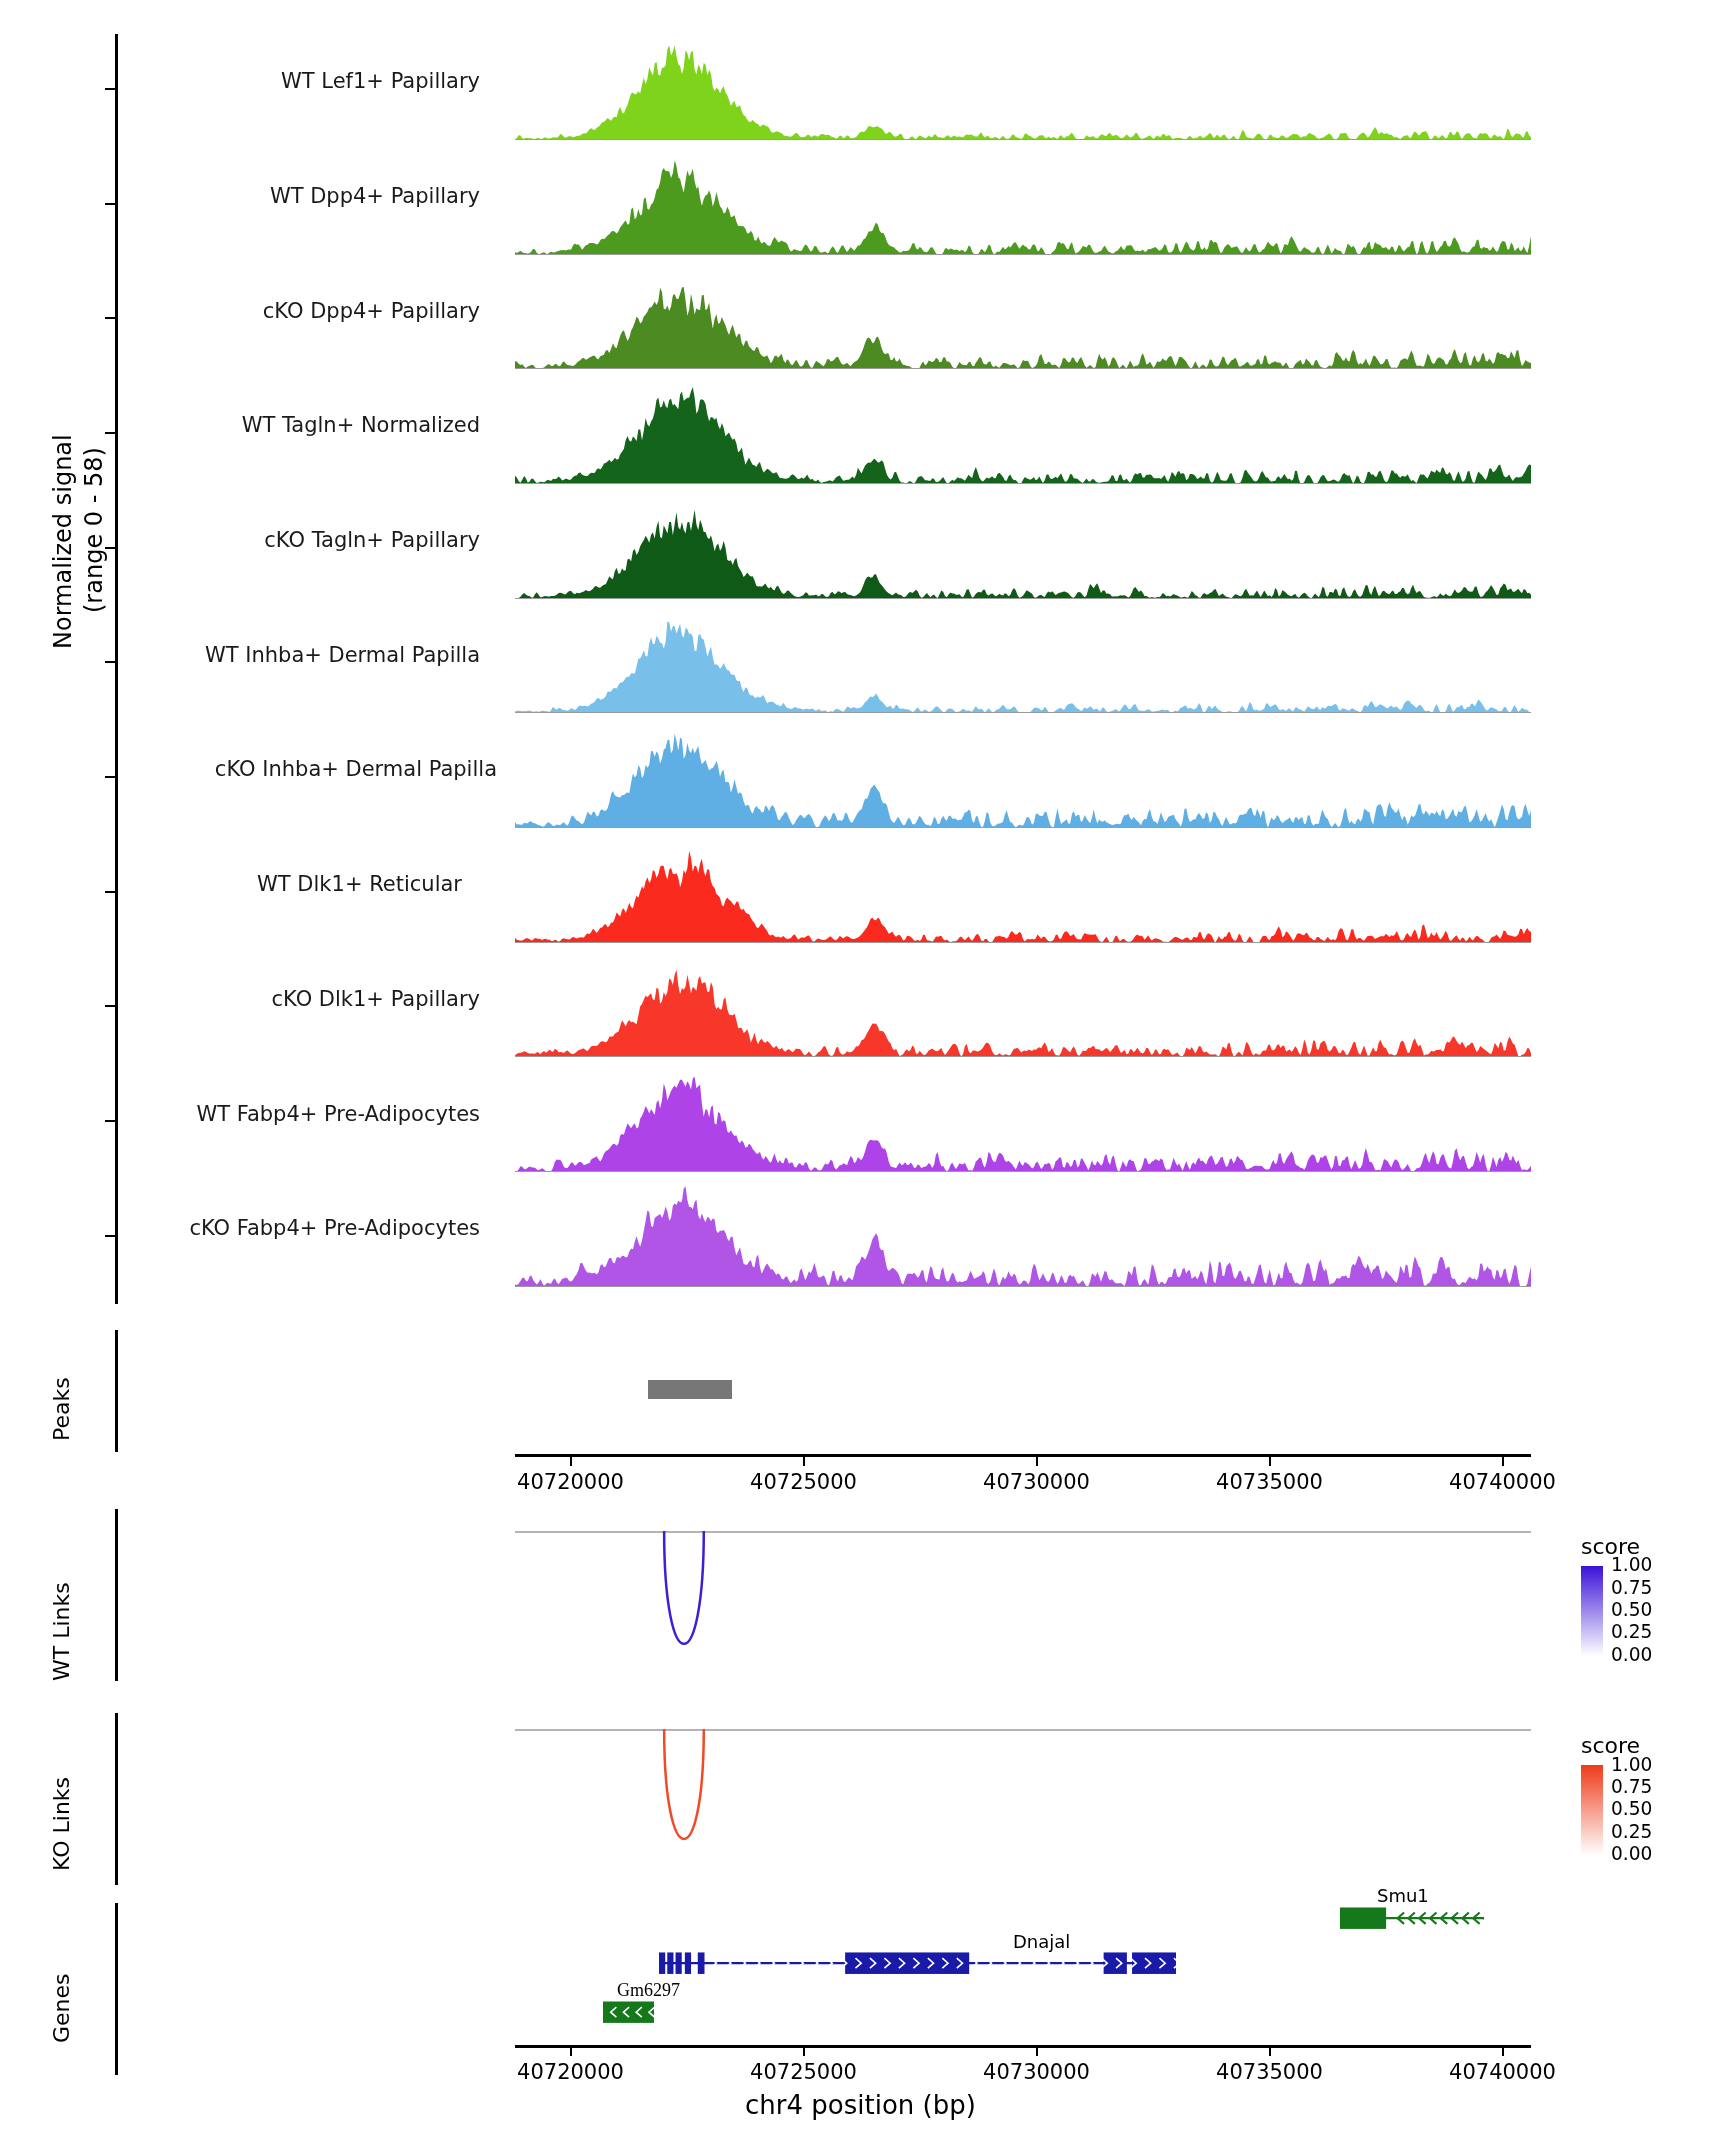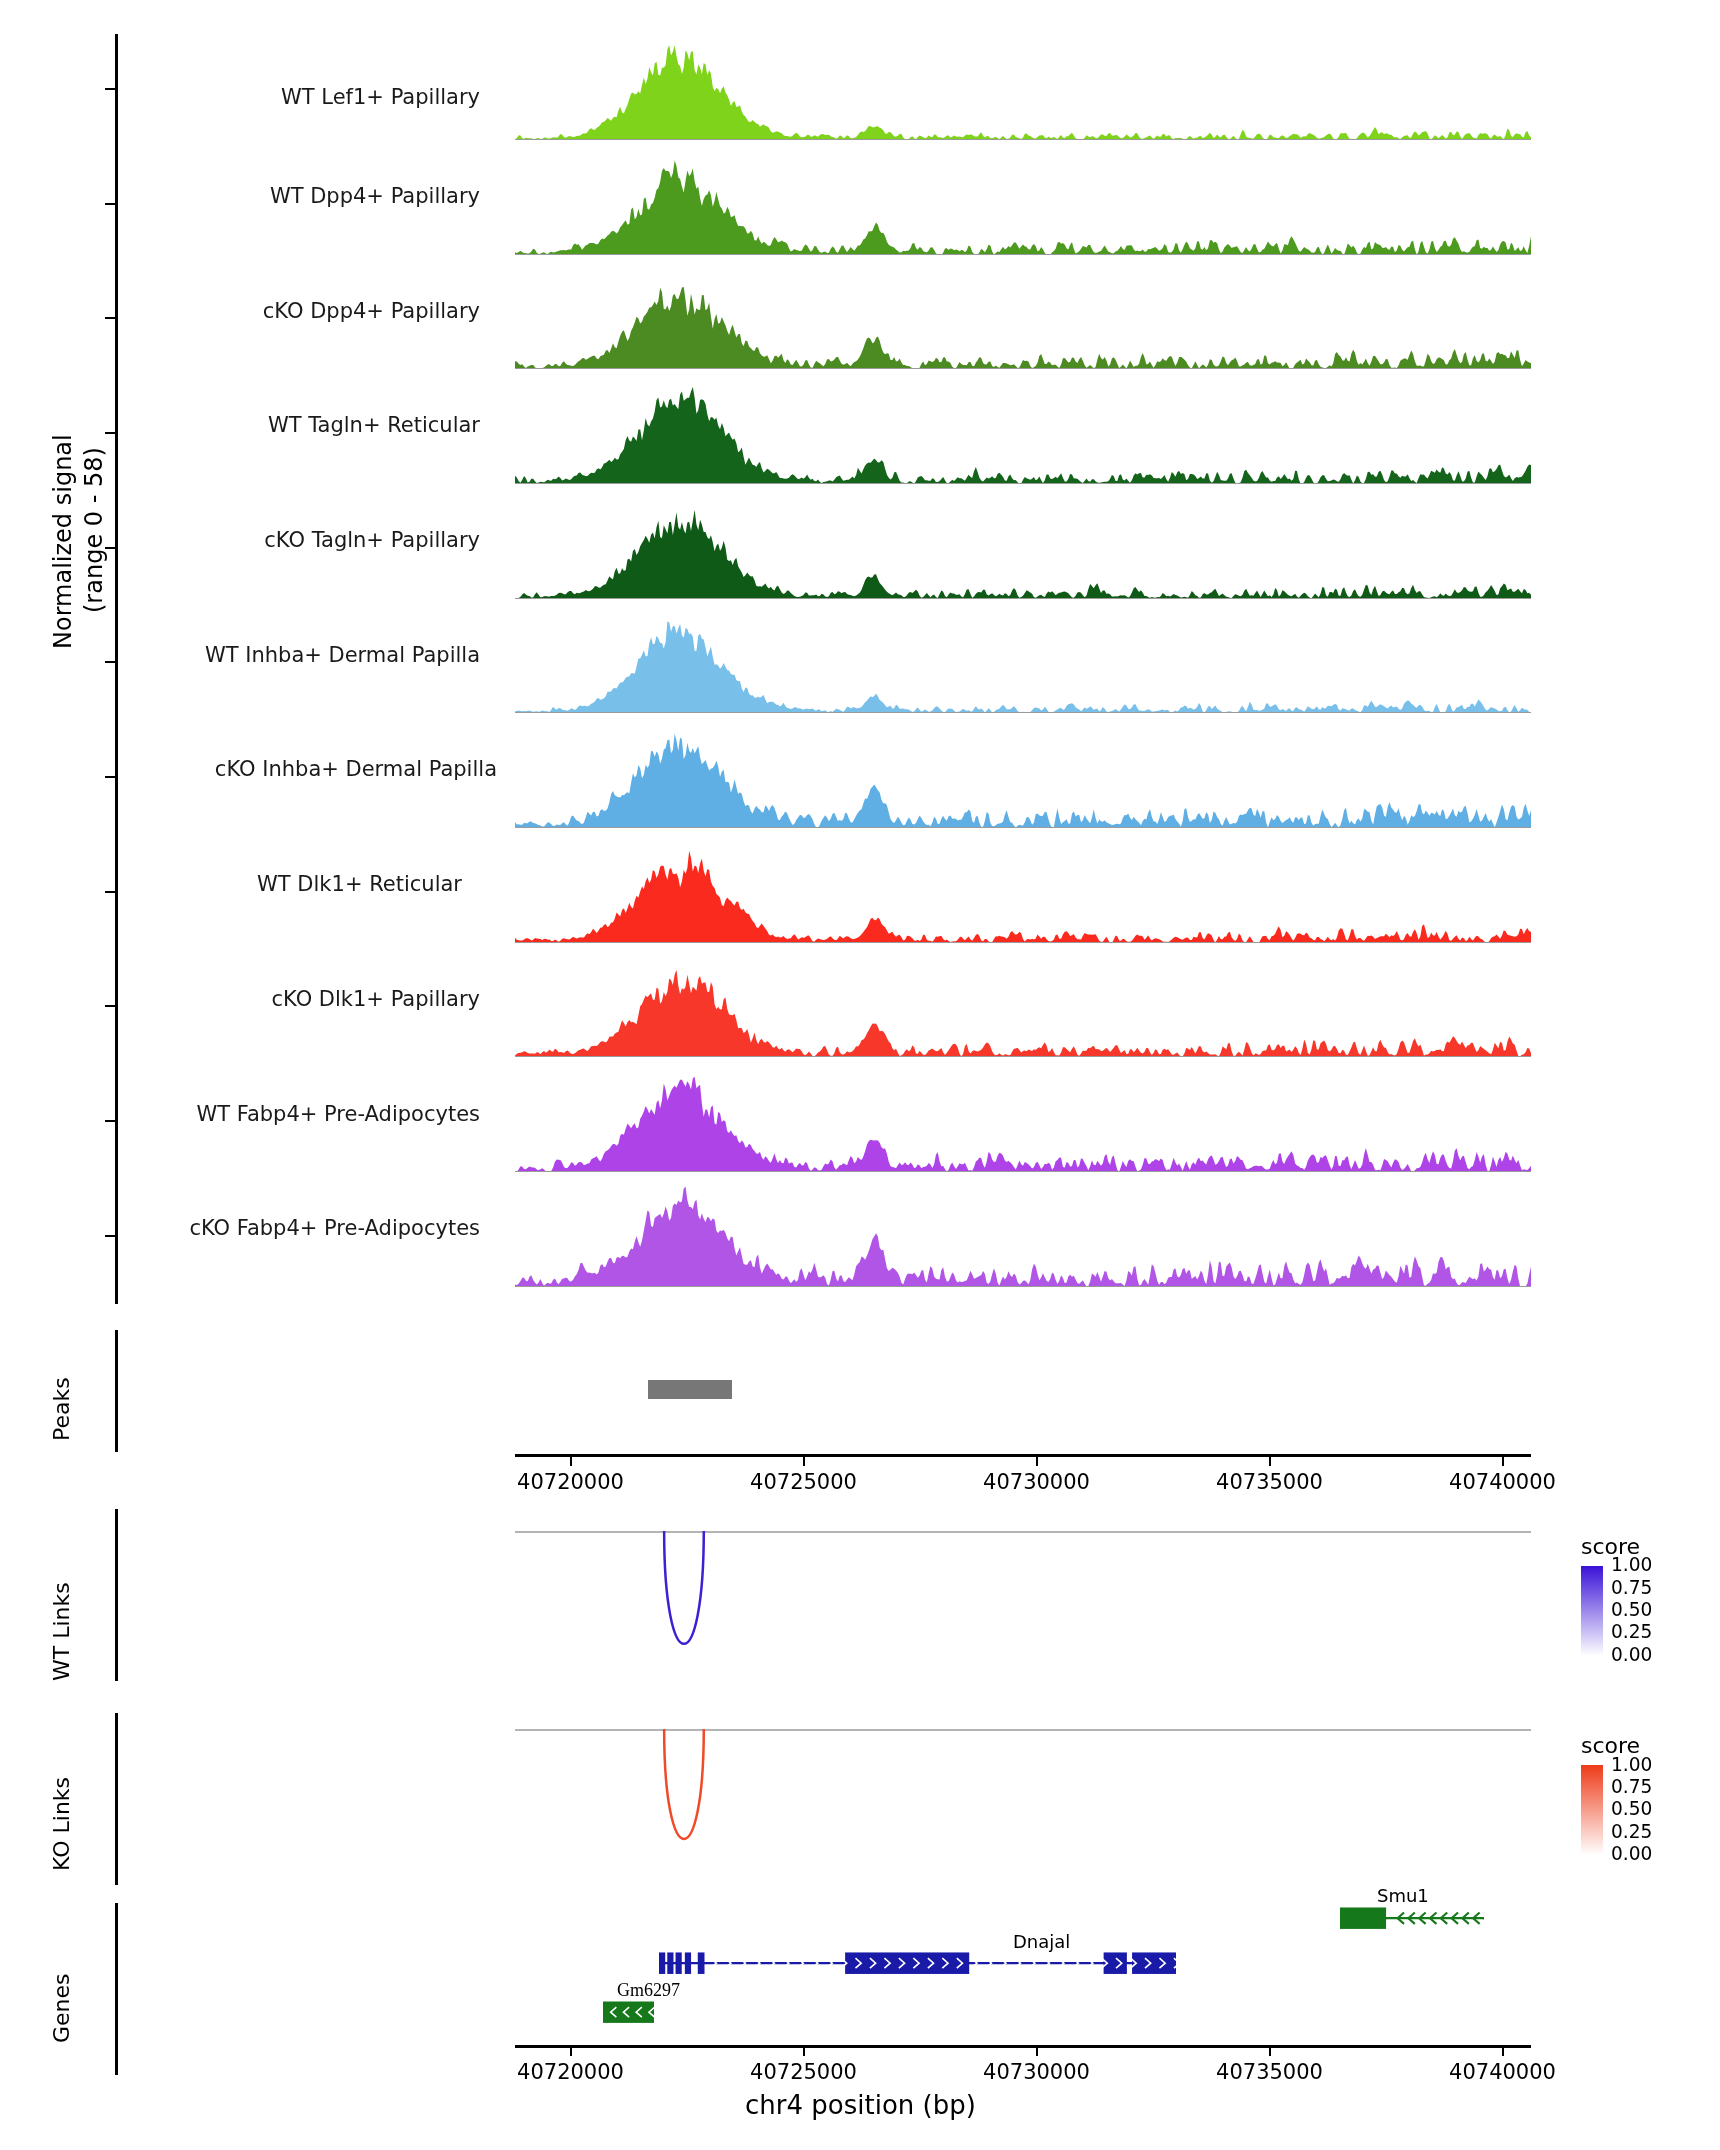--- a/index.html
+++ b/index.html
@@ -150,21 +150,21 @@
   <div class="rot-label small" style="left:49px; top:1871px;">KO Links</div>
   <div class="rot-label small" style="left:49px; top:2043px;">Genes</div>
 
   <div class="vrule" style="left:115px; top:1330px; height:122px;"></div>
   <div class="vrule" style="left:115px; top:1509px; height:172px;"></div>
   <div class="vrule" style="left:115px; top:1713px; height:172px;"></div>
   <div class="vrule" style="left:115px; top:1903px; height:172px;"></div>
 
   <div class="axis-title" style="left:0; top:2090px;">chr4 position (bp)</div>
 
-<div class="track-label" style="left: 143px; width: 337px; top: 69px; margin-top: 16px;">WT Lef1+ Papillary</div>
+<div class="track-label" style="left: 143px; width: 337px; top: 69px;">WT Lef1+ Papillary</div>
     <div class="tickmark" style="left: 105px; width: 13px; top: 88px;"></div>
     <div class="track-plot" style="left: 515px; top: 36px; width: 1016px; height: 104px;">
       <svg class="track-svg" width="1016" height="104" viewBox="0 0 1417 145">
         <path d="M 0 145 L 0.00 144.28 L 2.53 142.24 L 5.06 138.32 L 7.59 138.85 L 10.12 142.68 L 12.65 143.29 L 15.18 141.89 L 17.71 142.22 L 20.24 142.53 L 22.77 142.71 L 25.30 143.61 L 27.83 143.60 L 30.36 142.68 L 32.89 142.34 L 35.43 143.56 L 37.96 143.55 L 40.49 141.60 L 43.02 141.47 L 45.55 142.79 L 48.08 143.02 L 50.61 142.32 L 53.14 141.33 L 55.67 141.09 L 58.20 141.92 L 60.73 140.21 L 63.26 136.75 L 65.79 137.76 L 68.32 140.86 L 70.85 141.79 L 73.38 140.63 L 75.91 139.29 L 78.44 140.07 L 80.97 140.79 L 83.50 140.36 L 86.03 139.48 L 88.56 139.16 L 91.09 138.91 L 93.62 136.81 L 96.15 135.49 L 98.68 135.94 L 101.21 133.99 L 103.74 129.93 L 106.27 128.49 L 108.81 130.48 L 111.34 131.00 L 113.87 128.10 L 116.40 126.60 L 118.93 123.98 L 121.46 120.17 L 123.99 119.81 L 126.52 117.60 L 129.05 114.17 L 131.58 116.09 L 134.11 118.27 L 136.64 114.15 L 139.17 112.77 L 141.70 113.33 L 144.23 104.00 L 146.76 98.71 L 149.29 106.18 L 151.82 107.93 L 154.35 101.54 L 156.88 96.27 L 159.41 87.81 L 161.94 80.18 L 164.47 78.70 L 167.00 81.72 L 169.53 80.64 L 172.06 77.04 L 174.59 80.04 L 177.13 68.45 L 179.66 57.97 L 182.19 67.17 L 184.72 59.19 L 187.25 43.34 L 189.78 50.27 L 192.31 54.95 L 194.84 38.42 L 197.37 36.00 L 199.90 54.03 L 202.43 55.23 L 204.96 44.00 L 207.49 44.12 L 210.02 40.64 L 212.55 18.63 L 215.08 12.99 L 217.61 27.08 L 220.14 22.01 L 222.67 13.34 L 225.20 27.84 L 227.73 39.37 L 230.26 41.80 L 232.79 52.83 L 235.32 43.74 L 237.85 19.99 L 240.38 24.06 L 242.91 34.24 L 245.44 21.67 L 247.97 21.68 L 250.51 47.04 L 253.04 53.65 L 255.57 39.60 L 258.10 43.94 L 260.63 53.22 L 263.16 37.69 L 265.69 39.57 L 268.22 54.78 L 270.75 47.31 L 273.28 52.77 L 275.81 71.27 L 278.34 76.70 L 280.87 72.54 L 283.40 73.92 L 285.93 79.76 L 288.46 73.42 L 290.99 69.93 L 293.52 78.68 L 296.05 82.77 L 298.58 88.94 L 301.11 97.62 L 303.64 92.66 L 306.17 90.52 L 308.70 98.86 L 311.23 98.24 L 313.76 96.61 L 316.29 105.29 L 318.82 110.32 L 321.36 112.17 L 323.89 116.87 L 326.42 119.98 L 328.95 119.46 L 331.48 117.22 L 334.01 119.58 L 336.54 121.87 L 339.07 122.82 L 341.60 126.52 L 344.13 124.79 L 346.66 122.97 L 349.19 125.66 L 351.72 125.75 L 354.25 128.11 L 356.78 133.00 L 359.31 135.06 L 361.84 134.12 L 364.37 132.73 L 366.90 133.59 L 369.43 134.39 L 371.96 135.76 L 374.49 138.54 L 377.02 139.31 L 379.55 139.41 L 382.08 140.22 L 384.61 140.45 L 387.14 139.26 L 389.68 136.66 L 392.21 134.94 L 394.74 136.61 L 397.27 140.27 L 399.80 141.36 L 402.33 140.85 L 404.86 140.56 L 407.39 138.18 L 409.92 137.73 L 412.45 140.41 L 414.98 140.25 L 417.51 138.25 L 420.04 139.30 L 422.57 140.48 L 425.10 138.08 L 427.63 136.69 L 430.16 137.04 L 432.69 138.20 L 435.22 138.22 L 437.75 137.56 L 440.28 139.76 L 442.81 140.68 L 445.34 141.37 L 447.87 143.11 L 450.40 141.85 L 452.93 138.78 L 455.46 139.41 L 457.99 142.55 L 460.53 141.30 L 463.06 138.32 L 465.59 139.74 L 468.12 142.41 L 470.65 142.47 L 473.18 141.88 L 475.71 140.77 L 478.24 137.90 L 480.77 134.54 L 483.30 133.23 L 485.83 133.75 L 488.36 132.72 L 490.89 128.85 L 493.42 125.54 L 495.95 125.98 L 498.48 127.16 L 501.01 127.36 L 503.54 126.31 L 506.07 125.92 L 508.60 127.80 L 511.13 128.82 L 513.66 131.43 L 516.19 136.01 L 518.72 136.32 L 521.25 133.81 L 523.78 134.10 L 526.31 137.16 L 528.84 139.98 L 531.38 140.13 L 533.91 139.19 L 536.44 136.78 L 538.97 136.47 L 541.50 141.44 L 544.03 144.13 L 546.56 143.64 L 549.09 143.49 L 551.62 141.30 L 554.15 139.85 L 556.68 142.63 L 559.21 143.96 L 561.74 140.89 L 564.27 138.64 L 566.80 139.86 L 569.33 141.24 L 571.86 142.55 L 574.39 141.71 L 576.92 138.79 L 579.45 140.43 L 581.98 141.29 L 584.51 137.38 L 587.04 137.69 L 589.57 140.74 L 592.10 141.08 L 594.63 141.42 L 597.16 142.31 L 599.69 141.36 L 602.23 138.63 L 604.76 138.85 L 607.29 141.51 L 609.82 140.54 L 612.35 138.73 L 614.88 140.01 L 617.41 140.66 L 619.94 140.00 L 622.47 140.81 L 625.00 141.17 L 627.53 138.74 L 630.06 137.30 L 632.59 138.16 L 635.12 137.41 L 637.65 137.69 L 640.18 139.76 L 642.71 140.26 L 645.24 140.25 L 647.77 136.59 L 650.30 134.20 L 652.83 139.23 L 655.36 141.53 L 657.89 139.39 L 660.42 139.95 L 662.95 142.09 L 665.48 142.74 L 668.01 141.39 L 670.54 140.45 L 673.07 142.20 L 675.61 144.09 L 678.14 141.70 L 680.67 139.08 L 683.20 141.83 L 685.73 143.72 L 688.26 143.25 L 690.79 141.60 L 693.32 137.57 L 695.85 137.87 L 698.38 140.97 L 700.91 141.46 L 703.44 142.44 L 705.97 143.69 L 708.50 141.43 L 711.03 136.38 L 713.56 135.84 L 716.09 138.60 L 718.62 139.47 L 721.15 141.13 L 723.68 142.67 L 726.21 142.95 L 728.74 140.97 L 731.27 138.81 L 733.80 138.50 L 736.33 138.38 L 738.86 141.58 L 741.39 142.62 L 743.93 140.25 L 746.46 141.84 L 748.99 142.07 L 751.52 140.33 L 754.05 142.32 L 756.58 143.75 L 759.11 140.32 L 761.64 138.17 L 764.17 141.61 L 766.70 142.19 L 769.23 139.94 L 771.76 139.85 L 774.29 136.83 L 776.82 134.78 L 779.35 138.71 L 781.88 142.44 L 784.41 143.60 L 786.94 143.99 L 789.47 144.13 L 792.00 144.53 L 794.53 141.87 L 797.06 138.41 L 799.59 140.05 L 802.12 141.35 L 804.65 139.67 L 807.18 140.05 L 809.71 142.24 L 812.24 142.60 L 814.77 140.10 L 817.31 137.44 L 819.84 137.25 L 822.37 139.12 L 824.90 139.48 L 827.43 136.04 L 829.96 135.38 L 832.49 138.74 L 835.02 139.27 L 837.55 138.06 L 840.08 138.50 L 842.61 141.00 L 845.14 142.54 L 847.67 142.31 L 850.20 140.22 L 852.73 137.32 L 855.26 138.93 L 857.79 141.40 L 860.32 140.98 L 862.85 138.87 L 865.38 135.31 L 867.91 135.53 L 870.44 140.48 L 872.97 143.38 L 875.50 143.44 L 878.03 142.31 L 880.56 141.20 L 883.09 139.91 L 885.63 138.86 L 888.16 141.53 L 890.69 143.51 L 893.22 141.01 L 895.75 138.83 L 898.28 140.58 L 900.81 140.54 L 903.34 136.57 L 905.87 137.00 L 908.40 139.97 L 910.93 138.46 L 913.46 138.70 L 915.99 142.89 L 918.52 143.57 L 921.05 142.09 L 923.58 142.29 L 926.11 142.26 L 928.64 142.30 L 931.17 143.38 L 933.70 143.79 L 936.23 143.46 L 938.76 141.23 L 941.29 138.94 L 943.82 141.63 L 946.35 143.13 L 948.88 141.76 L 951.41 141.73 L 953.94 139.77 L 956.48 139.39 L 959.01 142.15 L 961.54 141.66 L 964.07 139.69 L 966.60 137.58 L 969.13 135.01 L 971.66 137.74 L 974.19 142.23 L 976.72 140.43 L 979.25 137.47 L 981.78 140.09 L 984.31 141.68 L 986.84 138.36 L 989.37 137.33 L 991.90 140.35 L 994.43 143.18 L 996.96 144.12 L 999.49 141.39 L 1002.02 138.95 L 1004.55 141.99 L 1007.08 144.73 L 1009.61 143.14 L 1012.14 137.06 L 1014.67 130.80 L 1017.20 133.51 L 1019.73 140.28 L 1022.26 141.81 L 1024.79 141.93 L 1027.33 142.99 L 1029.86 142.86 L 1032.39 140.14 L 1034.92 136.96 L 1037.45 136.30 L 1039.98 137.48 L 1042.51 141.15 L 1045.04 144.07 L 1047.57 144.56 L 1050.10 141.77 L 1052.63 137.44 L 1055.16 138.43 L 1057.69 141.08 L 1060.22 141.47 L 1062.75 142.40 L 1065.28 142.30 L 1067.81 139.81 L 1070.34 138.55 L 1072.87 140.12 L 1075.40 142.38 L 1077.93 141.40 L 1080.46 139.29 L 1082.99 138.05 L 1085.52 136.48 L 1088.05 137.10 L 1090.58 137.13 L 1093.11 138.86 L 1095.64 142.00 L 1098.17 140.51 L 1100.71 139.92 L 1103.24 140.00 L 1105.77 136.61 L 1108.30 135.15 L 1110.83 136.59 L 1113.36 137.87 L 1115.89 139.33 L 1118.42 141.88 L 1120.95 143.40 L 1123.48 142.61 L 1126.01 141.99 L 1128.54 140.81 L 1131.07 138.69 L 1133.60 136.95 L 1136.13 135.93 L 1138.66 138.40 L 1141.19 142.90 L 1143.72 144.17 L 1146.25 143.72 L 1148.78 140.48 L 1151.31 135.54 L 1153.84 135.73 L 1156.37 135.73 L 1158.90 135.06 L 1161.43 139.57 L 1163.96 143.15 L 1166.49 143.43 L 1169.02 144.05 L 1171.56 144.56 L 1174.09 142.42 L 1176.62 139.00 L 1179.15 136.79 L 1181.68 135.03 L 1184.21 134.95 L 1186.74 138.09 L 1189.27 141.40 L 1191.80 139.61 L 1194.33 135.48 L 1196.86 131.21 L 1199.39 126.92 L 1201.92 130.75 L 1204.45 136.99 L 1206.98 134.88 L 1209.51 134.35 L 1212.04 137.07 L 1214.57 135.52 L 1217.10 136.31 L 1219.63 137.79 L 1222.16 137.53 L 1224.69 140.24 L 1227.22 141.37 L 1229.75 140.86 L 1232.28 142.57 L 1234.81 143.61 L 1237.34 141.33 L 1239.88 139.53 L 1242.41 138.83 L 1244.94 138.56 L 1247.47 142.05 L 1250.00 141.60 L 1252.53 135.93 L 1255.06 133.07 L 1257.59 134.82 L 1260.12 138.77 L 1262.65 137.10 L 1265.18 133.94 L 1267.71 133.44 L 1270.24 132.30 L 1272.77 135.98 L 1275.30 142.46 L 1277.83 144.72 L 1280.36 141.70 L 1282.89 138.49 L 1285.42 140.16 L 1287.95 142.50 L 1290.48 140.62 L 1293.01 137.94 L 1295.54 140.26 L 1298.07 143.35 L 1300.60 141.27 L 1303.13 134.72 L 1305.66 133.54 L 1308.19 138.46 L 1310.73 137.78 L 1313.26 133.02 L 1315.79 133.71 L 1318.32 140.19 L 1320.85 143.55 L 1323.38 139.82 L 1325.91 136.73 L 1328.44 136.11 L 1330.97 135.14 L 1333.50 138.43 L 1336.03 141.41 L 1338.56 142.28 L 1341.09 142.87 L 1343.62 138.43 L 1346.15 135.38 L 1348.68 136.36 L 1351.21 136.04 L 1353.74 135.76 L 1356.27 136.99 L 1358.80 141.30 L 1361.33 142.97 L 1363.86 139.02 L 1366.39 137.27 L 1368.92 139.81 L 1371.45 140.54 L 1373.98 139.41 L 1376.51 141.78 L 1379.04 143.88 L 1381.58 138.20 L 1384.11 128.89 L 1386.64 131.28 L 1389.17 139.36 L 1391.70 140.71 L 1394.23 137.48 L 1396.76 135.56 L 1399.29 136.62 L 1401.82 136.83 L 1404.35 140.66 L 1406.88 141.64 L 1409.41 134.13 L 1411.94 132.47 L 1414.47 138.69 L 1417.00 141.25 L 1417 145 Z" fill="#7FD41B" stroke="none"></path>
       </svg>
       <div class="track-baseline"></div>
     </div>
     <div class="track-label" style="left: 143px; width: 337px; top: 184px;">WT Dpp4+ Papillary</div>
     <div class="tickmark" style="left: 105px; width: 13px; top: 203px;"></div>
     <div class="track-plot" style="left: 515px; top: 151px; width: 1016px; height: 104px;">
@@ -174,21 +174,21 @@
       <div class="track-baseline"></div>
     </div>
     <div class="track-label" style="left: 143px; width: 337px; top: 299px;">cKO Dpp4+ Papillary</div>
     <div class="tickmark" style="left: 105px; width: 13px; top: 317px;"></div>
     <div class="track-plot" style="left: 515px; top: 265px; width: 1016px; height: 104px;">
       <svg class="track-svg" width="1016" height="104" viewBox="0 0 1417 145">
         <path d="M 0 145 L 0.00 134.37 L 2.53 134.62 L 5.06 137.63 L 7.59 139.53 L 10.12 138.53 L 12.65 141.41 L 15.18 143.69 L 17.71 141.59 L 20.24 140.35 L 22.77 139.55 L 25.30 139.50 L 27.83 142.41 L 30.36 144.51 L 32.89 144.15 L 35.43 143.79 L 37.96 143.69 L 40.49 142.93 L 43.02 141.01 L 45.55 138.64 L 48.08 138.50 L 50.61 140.96 L 53.14 140.97 L 55.67 138.20 L 58.20 138.43 L 60.73 141.02 L 63.26 140.90 L 65.79 136.25 L 68.32 134.34 L 70.85 137.78 L 73.38 139.32 L 75.91 139.63 L 78.44 140.48 L 80.97 140.79 L 83.50 139.45 L 86.03 136.51 L 88.56 134.34 L 91.09 132.79 L 93.62 130.00 L 96.15 129.83 L 98.68 132.29 L 101.21 131.22 L 103.74 129.03 L 106.27 127.99 L 108.81 126.62 L 111.34 126.68 L 113.87 130.53 L 116.40 131.36 L 118.93 127.17 L 121.46 126.06 L 123.99 124.99 L 126.52 119.60 L 129.05 118.59 L 131.58 122.63 L 134.11 116.45 L 136.64 109.14 L 139.17 114.72 L 141.70 115.99 L 144.23 106.73 L 146.76 98.56 L 149.29 92.92 L 151.82 91.08 L 154.35 98.61 L 156.88 105.88 L 159.41 101.29 L 161.94 91.83 L 164.47 86.69 L 167.00 80.18 L 169.53 72.27 L 172.06 74.59 L 174.59 81.49 L 177.13 79.09 L 179.66 71.82 L 182.19 69.10 L 184.72 65.16 L 187.25 59.36 L 189.78 59.09 L 192.31 55.69 L 194.84 50.76 L 197.37 55.91 L 199.90 50.32 L 202.43 31.67 L 204.96 37.77 L 207.49 61.30 L 210.02 61.67 L 212.55 56.35 L 215.08 64.12 L 217.61 57.90 L 220.14 42.59 L 222.67 40.39 L 225.20 47.05 L 227.73 47.46 L 230.26 40.12 L 232.79 31.36 L 235.32 30.55 L 237.85 49.16 L 240.38 70.76 L 242.91 62.03 L 245.44 40.14 L 247.97 52.63 L 250.51 69.17 L 253.04 60.40 L 255.57 62.32 L 258.10 62.75 L 260.63 42.15 L 263.16 41.84 L 265.69 63.10 L 268.22 60.96 L 270.75 52.26 L 273.28 71.99 L 275.81 88.81 L 278.34 75.25 L 280.87 68.16 L 283.40 81.96 L 285.93 80.59 L 288.46 72.47 L 290.99 78.53 L 293.52 84.18 L 296.05 92.17 L 298.58 97.71 L 301.11 88.89 L 303.64 83.44 L 306.17 92.36 L 308.70 101.20 L 311.23 96.42 L 313.76 95.82 L 316.29 109.13 L 318.82 113.28 L 321.36 105.55 L 323.89 105.99 L 326.42 113.53 L 328.95 116.13 L 331.48 118.98 L 334.01 119.90 L 336.54 114.50 L 339.07 115.55 L 341.60 122.99 L 344.13 126.07 L 346.66 127.79 L 349.19 127.45 L 351.72 125.79 L 354.25 131.24 L 356.78 136.99 L 359.31 133.59 L 361.84 127.09 L 364.37 126.20 L 366.90 129.19 L 369.43 126.44 L 371.96 123.67 L 374.49 132.92 L 377.02 136.82 L 379.55 131.31 L 382.08 133.59 L 384.61 138.86 L 387.14 139.57 L 389.68 135.48 L 392.21 132.00 L 394.74 136.34 L 397.27 141.03 L 399.80 141.39 L 402.33 138.99 L 404.86 133.33 L 407.39 132.62 L 409.92 138.92 L 412.45 143.08 L 414.98 143.13 L 417.51 138.10 L 420.04 133.68 L 422.57 135.48 L 425.10 137.09 L 427.63 139.36 L 430.16 141.36 L 432.69 138.10 L 435.22 131.65 L 437.75 131.23 L 440.28 134.64 L 442.81 133.77 L 445.34 131.70 L 447.87 128.70 L 450.40 127.92 L 452.93 133.18 L 455.46 137.70 L 457.99 139.22 L 460.53 138.19 L 463.06 136.15 L 465.59 139.07 L 468.12 141.04 L 470.65 137.58 L 473.18 135.30 L 475.71 134.05 L 478.24 131.71 L 480.77 128.09 L 483.30 122.35 L 485.83 116.06 L 488.36 108.39 L 490.89 102.62 L 493.42 100.97 L 495.95 103.62 L 498.48 108.97 L 501.01 107.66 L 503.54 101.39 L 506.07 99.63 L 508.60 105.49 L 511.13 115.40 L 513.66 121.90 L 516.19 124.48 L 518.72 123.03 L 521.25 123.66 L 523.78 132.45 L 526.31 132.50 L 528.84 128.20 L 531.38 134.23 L 533.91 134.23 L 536.44 130.47 L 538.97 135.79 L 541.50 139.50 L 544.03 139.61 L 546.56 140.69 L 549.09 140.71 L 551.62 142.20 L 554.15 144.05 L 556.68 144.24 L 559.21 144.47 L 561.74 144.56 L 564.27 143.38 L 566.80 137.81 L 569.33 134.72 L 571.86 139.63 L 574.39 138.03 L 576.92 133.24 L 579.45 134.34 L 581.98 135.39 L 584.51 133.79 L 587.04 129.54 L 589.57 130.59 L 592.10 135.52 L 594.63 135.31 L 597.16 128.85 L 599.69 128.50 L 602.23 134.59 L 604.76 134.72 L 607.29 136.66 L 609.82 141.95 L 612.35 143.68 L 614.88 144.11 L 617.41 139.92 L 619.94 135.22 L 622.47 137.90 L 625.00 139.42 L 627.53 139.54 L 630.06 139.90 L 632.59 135.69 L 635.12 134.81 L 637.65 140.64 L 640.18 141.10 L 642.71 136.30 L 645.24 132.97 L 647.77 128.14 L 650.30 129.69 L 652.83 136.50 L 655.36 138.67 L 657.89 138.55 L 660.42 134.92 L 662.95 134.71 L 665.48 140.90 L 668.01 142.16 L 670.54 140.26 L 673.07 142.08 L 675.61 143.42 L 678.14 139.94 L 680.67 136.75 L 683.20 136.52 L 685.73 137.21 L 688.26 138.54 L 690.79 139.80 L 693.32 139.49 L 695.85 138.32 L 698.38 140.79 L 700.91 143.73 L 703.44 143.06 L 705.97 137.53 L 708.50 132.44 L 711.03 134.04 L 713.56 133.68 L 716.09 134.63 L 718.62 140.68 L 721.15 143.46 L 723.68 142.48 L 726.21 140.94 L 728.74 136.30 L 731.27 126.92 L 733.80 124.18 L 736.33 131.25 L 738.86 137.96 L 741.39 137.96 L 743.93 134.46 L 746.46 136.44 L 748.99 139.84 L 751.52 138.99 L 754.05 139.12 L 756.58 141.37 L 759.11 143.54 L 761.64 138.87 L 764.17 130.10 L 766.70 129.63 L 769.23 132.81 L 771.76 135.81 L 774.29 134.77 L 776.82 128.99 L 779.35 129.16 L 781.88 134.44 L 784.41 136.81 L 786.94 131.58 L 789.47 128.29 L 792.00 133.53 L 794.53 139.85 L 797.06 143.20 L 799.59 141.68 L 802.12 139.31 L 804.65 141.54 L 807.18 144.14 L 809.71 142.19 L 812.24 131.89 L 814.77 123.91 L 817.31 129.69 L 819.84 131.98 L 822.37 128.20 L 824.90 133.23 L 827.43 141.43 L 829.96 138.82 L 832.49 130.32 L 835.02 128.75 L 837.55 132.08 L 840.08 138.10 L 842.61 143.63 L 845.14 141.81 L 847.67 138.59 L 850.20 141.50 L 852.73 144.50 L 855.26 139.39 L 857.79 133.32 L 860.32 137.56 L 862.85 142.09 L 865.38 140.46 L 867.91 140.43 L 870.44 137.75 L 872.97 128.30 L 875.50 122.74 L 878.03 129.50 L 880.56 138.82 L 883.09 137.73 L 885.63 134.69 L 888.16 139.41 L 890.69 143.37 L 893.22 139.49 L 895.75 134.08 L 898.28 135.23 L 900.81 134.25 L 903.34 129.93 L 905.87 132.79 L 908.40 133.53 L 910.93 129.21 L 913.46 126.87 L 915.99 127.81 L 918.52 134.77 L 921.05 140.86 L 923.58 136.41 L 926.11 128.79 L 928.64 127.81 L 931.17 129.83 L 933.70 131.95 L 936.23 135.00 L 938.76 139.79 L 941.29 142.89 L 943.82 143.94 L 946.35 139.59 L 948.88 134.27 L 951.41 139.48 L 953.94 144.05 L 956.48 141.33 L 959.01 138.82 L 961.54 140.07 L 964.07 142.79 L 966.60 139.15 L 969.13 131.45 L 971.66 132.60 L 974.19 138.76 L 976.72 141.04 L 979.25 141.45 L 981.78 139.86 L 984.31 134.24 L 986.84 127.56 L 989.37 129.07 L 991.90 136.60 L 994.43 139.65 L 996.96 135.87 L 999.49 132.67 L 1002.02 131.60 L 1004.55 129.06 L 1007.08 134.02 L 1009.61 141.06 L 1012.14 141.56 L 1014.67 139.87 L 1017.20 138.67 L 1019.73 136.11 L 1022.26 135.36 L 1024.79 139.96 L 1027.33 140.54 L 1029.86 139.30 L 1032.39 137.94 L 1034.92 131.68 L 1037.45 131.43 L 1039.98 138.94 L 1042.51 137.24 L 1045.04 126.32 L 1047.57 126.50 L 1050.10 136.92 L 1052.63 138.87 L 1055.16 136.40 L 1057.69 135.64 L 1060.22 134.20 L 1062.75 136.08 L 1065.28 136.00 L 1067.81 136.51 L 1070.34 141.28 L 1072.87 139.48 L 1075.40 135.66 L 1077.93 140.06 L 1080.46 144.57 L 1082.99 144.84 L 1085.52 143.33 L 1088.05 138.29 L 1090.58 135.79 L 1093.11 134.21 L 1095.64 132.22 L 1098.17 138.68 L 1100.71 137.47 L 1103.24 130.43 L 1105.77 133.08 L 1108.30 135.66 L 1110.83 139.76 L 1113.36 139.99 L 1115.89 133.04 L 1118.42 132.54 L 1120.95 138.28 L 1123.48 142.01 L 1126.01 142.99 L 1128.54 143.51 L 1131.07 143.62 L 1133.60 141.90 L 1136.13 139.73 L 1138.66 141.65 L 1141.19 136.83 L 1143.72 123.93 L 1146.25 121.33 L 1148.78 125.35 L 1151.31 127.48 L 1153.84 132.82 L 1156.37 133.57 L 1158.90 128.56 L 1161.43 133.38 L 1163.96 134.58 L 1166.49 123.41 L 1169.02 118.01 L 1171.56 122.63 L 1174.09 133.94 L 1176.62 138.97 L 1179.15 136.72 L 1181.68 138.79 L 1184.21 134.98 L 1186.74 130.49 L 1189.27 136.77 L 1191.80 140.40 L 1194.33 134.68 L 1196.86 126.97 L 1199.39 126.60 L 1201.92 130.38 L 1204.45 134.23 L 1206.98 138.23 L 1209.51 138.35 L 1212.04 135.90 L 1214.57 131.03 L 1217.10 131.59 L 1219.63 139.38 L 1222.16 143.21 L 1224.69 143.25 L 1227.22 143.08 L 1229.75 143.46 L 1232.28 140.24 L 1234.81 133.47 L 1237.34 131.78 L 1239.88 130.30 L 1242.41 130.29 L 1244.94 132.41 L 1247.47 125.20 L 1250.00 119.09 L 1252.53 123.93 L 1255.06 134.07 L 1257.59 140.49 L 1260.12 140.40 L 1262.65 140.06 L 1265.18 141.42 L 1267.71 141.16 L 1270.24 133.01 L 1272.77 123.85 L 1275.30 126.86 L 1277.83 134.17 L 1280.36 138.01 L 1282.89 136.57 L 1285.42 131.43 L 1287.95 129.01 L 1290.48 129.43 L 1293.01 131.05 L 1295.54 132.70 L 1298.07 138.64 L 1300.60 138.40 L 1303.13 132.92 L 1305.66 130.41 L 1308.19 121.56 L 1310.73 117.29 L 1313.26 124.99 L 1315.79 132.87 L 1318.32 136.91 L 1320.85 135.33 L 1323.38 124.54 L 1325.91 121.22 L 1328.44 131.86 L 1330.97 139.94 L 1333.50 139.62 L 1336.03 129.99 L 1338.56 125.74 L 1341.09 133.36 L 1343.62 135.90 L 1346.15 132.30 L 1348.68 124.16 L 1351.21 123.16 L 1353.74 133.68 L 1356.27 134.61 L 1358.80 130.25 L 1361.33 133.42 L 1363.86 138.16 L 1366.39 134.76 L 1368.92 123.56 L 1371.45 121.32 L 1373.98 124.60 L 1376.51 123.80 L 1379.04 125.36 L 1381.58 125.87 L 1384.11 130.16 L 1386.64 129.30 L 1389.17 120.17 L 1391.70 125.24 L 1394.23 129.53 L 1396.76 119.27 L 1399.29 118.74 L 1401.82 132.32 L 1404.35 141.06 L 1406.88 137.42 L 1409.41 132.63 L 1411.94 134.66 L 1414.47 135.83 L 1417.00 136.56 L 1417 145 Z" fill="#4C8A22" stroke="none"></path>
       </svg>
       <div class="track-baseline"></div>
     </div>
-    <div class="track-label" style="left: 143px; width: 337px; top: 413px;">WT Tagln+ Reticular</div>
+    <div class="track-label" style="left: 143px; width: 337px; top: 413px;">WT Tagln+ Normalized</div>
     <div class="tickmark" style="left: 105px; width: 13px; top: 432px;"></div>
     <div class="track-plot" style="left: 515px; top: 380px; width: 1016px; height: 104px;">
       <svg class="track-svg" width="1016" height="104" viewBox="0 0 1417 145">
         <path d="M 0 145 L 0.00 133.69 L 2.53 135.96 L 5.06 140.83 L 7.59 143.33 L 10.12 139.11 L 12.65 133.71 L 15.18 136.83 L 17.71 142.82 L 20.24 141.77 L 22.77 137.55 L 25.30 137.81 L 27.83 141.36 L 30.36 143.67 L 32.89 143.03 L 35.43 141.73 L 37.96 142.06 L 40.49 142.51 L 43.02 141.25 L 45.55 139.02 L 48.08 140.12 L 50.61 140.36 L 53.14 137.81 L 55.67 138.48 L 58.20 137.44 L 60.73 134.70 L 63.26 136.75 L 65.79 140.00 L 68.32 139.26 L 70.85 137.38 L 73.38 138.45 L 75.91 139.44 L 78.44 138.23 L 80.97 135.16 L 83.50 133.64 L 86.03 133.10 L 88.56 129.60 L 91.09 128.94 L 93.62 131.97 L 96.15 133.03 L 98.68 133.80 L 101.21 133.70 L 103.74 131.06 L 106.27 129.25 L 108.81 129.85 L 111.34 129.41 L 113.87 124.74 L 116.40 123.00 L 118.93 124.64 L 121.46 121.51 L 123.99 116.45 L 126.52 115.68 L 129.05 113.49 L 131.58 111.08 L 134.11 114.21 L 136.64 112.23 L 139.17 108.57 L 141.70 111.02 L 144.23 110.34 L 146.76 103.69 L 149.29 100.12 L 151.82 96.16 L 154.35 83.84 L 156.88 77.94 L 159.41 84.26 L 161.94 86.21 L 164.47 78.62 L 167.00 81.13 L 169.53 85.08 L 172.06 69.50 L 174.59 68.81 L 177.13 83.84 L 179.66 70.30 L 182.19 53.08 L 184.72 61.91 L 187.25 64.68 L 189.78 57.73 L 192.31 53.69 L 194.84 43.89 L 197.37 27.92 L 199.90 24.35 L 202.43 38.20 L 204.96 37.00 L 207.49 28.26 L 210.02 36.34 L 212.55 39.46 L 215.08 27.87 L 217.61 25.99 L 220.14 35.43 L 222.67 33.32 L 225.20 37.13 L 227.73 40.72 L 230.26 20.03 L 232.79 15.94 L 235.32 28.85 L 237.85 26.90 L 240.38 24.74 L 242.91 24.57 L 245.44 16.17 L 247.97 9.77 L 250.51 24.26 L 253.04 47.00 L 255.57 42.28 L 258.10 27.77 L 260.63 26.99 L 263.16 28.34 L 265.69 33.47 L 268.22 47.87 L 270.75 57.49 L 273.28 51.68 L 275.81 52.23 L 278.34 55.54 L 280.87 52.57 L 283.40 63.54 L 285.93 68.78 L 288.46 59.82 L 290.99 66.40 L 293.52 78.37 L 296.05 75.78 L 298.58 73.24 L 301.11 79.47 L 303.64 83.19 L 306.17 81.46 L 308.70 88.25 L 311.23 100.79 L 313.76 98.82 L 316.29 94.23 L 318.82 106.91 L 321.36 118.07 L 323.89 112.94 L 326.42 108.05 L 328.95 113.65 L 331.48 118.05 L 334.01 118.94 L 336.54 121.14 L 339.07 116.85 L 341.60 114.33 L 344.13 122.98 L 346.66 128.99 L 349.19 126.59 L 351.72 123.70 L 354.25 125.27 L 356.78 127.74 L 359.31 129.91 L 361.84 130.14 L 364.37 128.45 L 366.90 132.40 L 369.43 136.75 L 371.96 136.78 L 374.49 137.34 L 377.02 137.77 L 379.55 137.46 L 382.08 136.40 L 384.61 133.30 L 387.14 131.55 L 389.68 133.07 L 392.21 135.95 L 394.74 138.44 L 397.27 137.67 L 399.80 136.10 L 402.33 137.60 L 404.86 135.44 L 407.39 131.77 L 409.92 136.18 L 412.45 139.13 L 414.98 137.57 L 417.51 140.74 L 420.04 141.31 L 422.57 138.85 L 425.10 141.72 L 427.63 143.54 L 430.16 142.33 L 432.69 141.84 L 435.22 141.31 L 437.75 140.18 L 440.28 140.09 L 442.81 141.44 L 445.34 139.18 L 447.87 135.71 L 450.40 134.20 L 452.93 133.19 L 455.46 137.19 L 457.99 140.65 L 460.53 139.64 L 463.06 139.26 L 465.59 139.15 L 468.12 136.84 L 470.65 134.41 L 473.18 137.48 L 475.71 132.49 L 478.24 122.48 L 480.77 126.63 L 483.30 130.41 L 485.83 124.60 L 488.36 119.10 L 490.89 116.42 L 493.42 115.05 L 495.95 115.32 L 498.48 112.61 L 501.01 109.32 L 503.54 111.78 L 506.07 115.10 L 508.60 114.82 L 511.13 112.01 L 513.66 114.44 L 516.19 123.62 L 518.72 131.96 L 521.25 136.41 L 523.78 138.92 L 526.31 136.39 L 528.84 128.89 L 531.38 127.81 L 533.91 134.37 L 536.44 140.56 L 538.97 142.94 L 541.50 143.06 L 544.03 143.92 L 546.56 143.81 L 549.09 141.69 L 551.62 141.08 L 554.15 142.90 L 556.68 144.48 L 559.21 141.04 L 561.74 135.90 L 564.27 134.45 L 566.80 133.84 L 569.33 136.36 L 571.86 139.85 L 574.39 139.70 L 576.92 140.57 L 579.45 140.56 L 581.98 137.10 L 584.51 137.88 L 587.04 142.40 L 589.57 142.38 L 592.10 140.76 L 594.63 138.20 L 597.16 135.36 L 599.69 139.90 L 602.23 144.03 L 604.76 143.46 L 607.29 141.38 L 609.82 139.24 L 612.35 140.71 L 614.88 138.39 L 617.41 135.69 L 619.94 137.05 L 622.47 136.94 L 625.00 138.89 L 627.53 140.49 L 630.06 136.46 L 632.59 132.05 L 635.12 134.99 L 637.65 136.61 L 640.18 127.37 L 642.71 121.46 L 645.24 128.33 L 647.77 136.35 L 650.30 140.09 L 652.83 141.69 L 655.36 138.86 L 657.89 136.06 L 660.42 137.45 L 662.95 136.25 L 665.48 134.14 L 668.01 137.02 L 670.54 136.64 L 673.07 130.77 L 675.61 129.22 L 678.14 131.96 L 680.67 135.32 L 683.20 140.18 L 685.73 140.43 L 688.26 134.15 L 690.79 131.73 L 693.32 136.92 L 695.85 139.81 L 698.38 139.47 L 700.91 142.42 L 703.44 144.82 L 705.97 144.20 L 708.50 139.26 L 711.03 135.19 L 713.56 137.04 L 716.09 138.03 L 718.62 139.08 L 721.15 137.59 L 723.68 135.35 L 726.21 139.64 L 728.74 138.39 L 731.27 134.47 L 733.80 139.42 L 736.33 143.75 L 738.86 139.93 L 741.39 131.81 L 743.93 131.90 L 746.46 137.20 L 748.99 138.19 L 751.52 136.53 L 754.05 134.86 L 756.58 136.90 L 759.11 133.65 L 761.64 129.86 L 764.17 136.18 L 766.70 141.57 L 769.23 141.65 L 771.76 137.86 L 774.29 131.04 L 776.82 131.60 L 779.35 137.08 L 781.88 137.20 L 784.41 137.70 L 786.94 140.24 L 789.47 142.21 L 792.00 143.73 L 794.53 140.59 L 797.06 137.25 L 799.59 140.79 L 802.12 141.94 L 804.65 138.42 L 807.18 138.56 L 809.71 141.17 L 812.24 142.80 L 814.77 143.12 L 817.31 143.00 L 819.84 142.21 L 822.37 141.96 L 824.90 142.04 L 827.43 141.13 L 829.96 137.53 L 832.49 132.30 L 835.02 133.93 L 837.55 140.68 L 840.08 140.74 L 842.61 132.90 L 845.14 131.44 L 847.67 138.91 L 850.20 140.03 L 852.73 137.28 L 855.26 140.53 L 857.79 143.12 L 860.32 139.64 L 862.85 133.06 L 865.38 129.96 L 867.91 131.84 L 870.44 129.95 L 872.97 129.63 L 875.50 135.88 L 878.03 135.83 L 880.56 132.09 L 883.09 132.33 L 885.63 131.48 L 888.16 133.12 L 890.69 136.56 L 893.22 136.88 L 895.75 137.03 L 898.28 136.62 L 900.81 138.22 L 903.34 135.71 L 905.87 132.51 L 908.40 138.31 L 910.93 142.03 L 913.46 136.21 L 915.99 128.23 L 918.52 130.66 L 921.05 134.98 L 923.58 128.96 L 926.11 126.63 L 928.64 130.94 L 931.17 129.62 L 933.70 131.58 L 936.23 139.77 L 938.76 137.87 L 941.29 130.96 L 943.82 131.11 L 946.35 131.71 L 948.88 133.77 L 951.41 138.01 L 953.94 136.72 L 956.48 134.40 L 959.01 137.24 L 961.54 137.19 L 964.07 129.87 L 966.60 130.46 L 969.13 140.16 L 971.66 143.44 L 974.19 141.16 L 976.72 134.79 L 979.25 127.91 L 981.78 132.54 L 984.31 139.55 L 986.84 140.23 L 989.37 140.45 L 991.90 140.63 L 994.43 137.23 L 996.96 130.80 L 999.49 130.17 L 1002.02 137.39 L 1004.55 143.36 L 1007.08 144.29 L 1009.61 143.56 L 1012.14 142.50 L 1014.67 136.09 L 1017.20 126.80 L 1019.73 125.20 L 1022.26 129.61 L 1024.79 132.89 L 1027.33 136.33 L 1029.86 140.10 L 1032.39 141.38 L 1034.92 140.74 L 1037.45 136.58 L 1039.98 129.67 L 1042.51 126.74 L 1045.04 131.83 L 1047.57 135.83 L 1050.10 135.80 L 1052.63 140.04 L 1055.16 141.95 L 1057.69 140.83 L 1060.22 140.69 L 1062.75 136.06 L 1065.28 134.35 L 1067.81 138.05 L 1070.34 135.37 L 1072.87 130.98 L 1075.40 134.99 L 1077.93 138.53 L 1080.46 137.44 L 1082.99 140.47 L 1085.52 137.98 L 1088.05 126.53 L 1090.58 126.99 L 1093.11 138.50 L 1095.64 144.37 L 1098.17 144.53 L 1100.71 142.10 L 1103.24 136.39 L 1105.77 132.39 L 1108.30 133.26 L 1110.83 137.43 L 1113.36 142.50 L 1115.89 144.64 L 1118.42 144.47 L 1120.95 140.90 L 1123.48 135.65 L 1126.01 132.87 L 1128.54 132.70 L 1131.07 137.56 L 1133.60 141.22 L 1136.13 140.69 L 1138.66 139.98 L 1141.19 138.65 L 1143.72 139.29 L 1146.25 141.34 L 1148.78 141.93 L 1151.31 138.46 L 1153.84 132.26 L 1156.37 129.61 L 1158.90 131.97 L 1161.43 133.54 L 1163.96 132.99 L 1166.49 138.96 L 1169.02 144.35 L 1171.56 139.72 L 1174.09 133.33 L 1176.62 135.20 L 1179.15 141.49 L 1181.68 143.84 L 1184.21 143.24 L 1186.74 137.75 L 1189.27 128.38 L 1191.80 128.08 L 1194.33 132.07 L 1196.86 131.58 L 1199.39 134.94 L 1201.92 134.60 L 1204.45 127.87 L 1206.98 126.41 L 1209.51 132.09 L 1212.04 139.54 L 1214.57 142.73 L 1217.10 141.26 L 1219.63 135.03 L 1222.16 126.20 L 1224.69 126.09 L 1227.22 130.24 L 1229.75 130.23 L 1232.28 134.11 L 1234.81 136.40 L 1237.34 133.39 L 1239.88 134.46 L 1242.41 134.41 L 1244.94 131.46 L 1247.47 136.62 L 1250.00 140.77 L 1252.53 139.44 L 1255.06 141.87 L 1257.59 143.66 L 1260.12 136.90 L 1262.65 131.26 L 1265.18 131.97 L 1267.71 131.61 L 1270.24 135.12 L 1272.77 137.24 L 1275.30 132.05 L 1277.83 126.71 L 1280.36 128.07 L 1282.89 129.48 L 1285.42 124.73 L 1287.95 127.89 L 1290.48 129.46 L 1293.01 121.80 L 1295.54 123.27 L 1298.07 130.38 L 1300.60 131.89 L 1303.13 128.31 L 1305.66 131.84 L 1308.19 139.84 L 1310.73 140.45 L 1313.26 133.30 L 1315.79 127.19 L 1318.32 133.85 L 1320.85 141.13 L 1323.38 141.41 L 1325.91 137.23 L 1328.44 127.83 L 1330.97 126.45 L 1333.50 136.47 L 1336.03 143.02 L 1338.56 142.96 L 1341.09 134.73 L 1343.62 127.49 L 1346.15 130.30 L 1348.68 132.82 L 1351.21 136.41 L 1353.74 139.55 L 1356.27 134.28 L 1358.80 123.92 L 1361.33 123.22 L 1363.86 128.65 L 1366.39 127.24 L 1368.92 123.94 L 1371.45 119.16 L 1373.98 117.93 L 1376.51 126.34 L 1379.04 133.59 L 1381.58 136.10 L 1384.11 134.68 L 1386.64 131.78 L 1389.17 136.97 L 1391.70 140.97 L 1394.23 136.85 L 1396.76 135.20 L 1399.29 135.93 L 1401.82 135.77 L 1404.35 134.49 L 1406.88 130.69 L 1409.41 126.68 L 1411.94 120.81 L 1414.47 117.78 L 1417.00 118.59 L 1417 145 Z" fill="#14641B" stroke="none"></path>
       </svg>
       <div class="track-baseline"></div>
     </div>
     <div class="track-label" style="left: 143px; width: 337px; top: 528px;">cKO Tagln+ Papillary</div>
     <div class="tickmark" style="left: 105px; width: 13px; top: 547px;"></div>
     <div class="track-plot" style="left: 515px; top: 495px; width: 1016px; height: 104px;">

